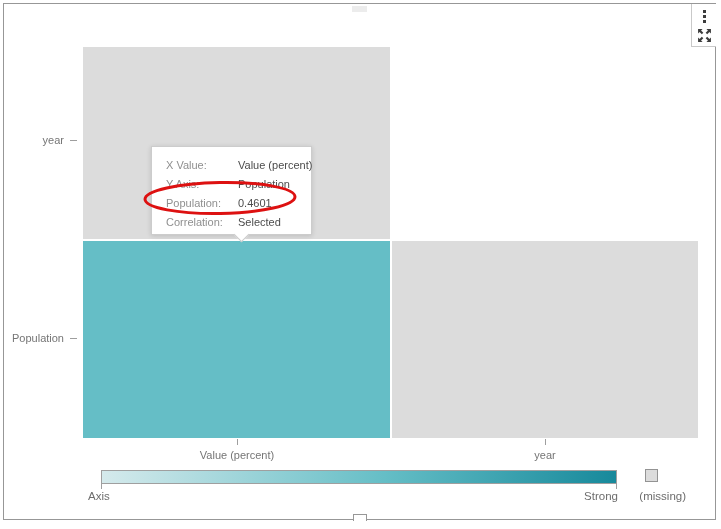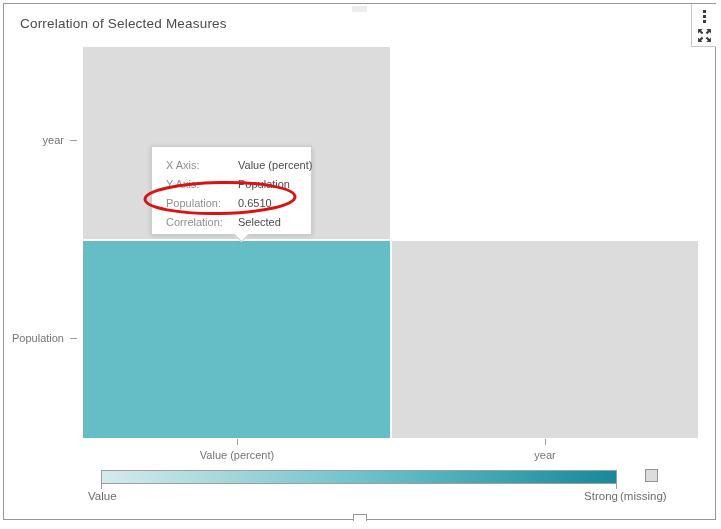--- a/index.html
+++ b/index.html
@@ -92,38 +92,37 @@
   .legend-tick { position: absolute; width: 1px; height: 5px; background: #9f9f9f; top: 484px; }
   .legend-tick-left  { left: 101px; }
   .legend-tick-right { left: 616px; }
   .legend-weak   { position: absolute; left: 88px;  top: 490px; font-size: 11.5px; color: #6d6d6d; }
   .legend-strong { position: absolute; left: 538px; top: 490px; width: 80px; text-align: right;
                    font-size: 11.5px; color: #6d6d6d; }
   .missing-swatch {
     position: absolute; left: 645px; top: 469px; width: 13px; height: 13px;
     border: 1px solid #939393;
   }
-  .missing-label { position: absolute; left: 620px; top: 490px; width: 66px; text-align: left;
+  .missing-label { position: absolute; left: 620px; top: 490px; width: 66px; text-align: right;
                    font-size: 11.5px; color: #6d6d6d; }
 
   .bottom-notch {
     position: absolute; left: 353px; top: 514px; width: 14px; height: 7px;
     background: #fff; border: 1px solid #979797; border-bottom: none; z-index: 3;
   }
 </style>
 </head>
 <body>
 
 <div class="stage">
 
   <div class="frame"></div>
 
   <div class="top-tab"></div>
 
-  <div class="widget-title">Correlation of Selected Measures</div>
 
   <div class="corner-panel">
     <div class="kebab-btn">
       <i></i>
       <i></i>
       <i></i>
     </div>
     <div class="expand-btn">
       <svg width="15" height="15" viewBox="0 0 14 14">
         <g fill="#3c3c3c">
@@ -145,41 +144,41 @@
   <div class="ylab ylab-pop">Population</div>
   <div class="ytick ytick-pop"></div>
 
   <div class="xtick xtick-value"></div>
   <div class="xtick xtick-year"></div>
   <div class="xlab xlab-value">Value (percent)</div>
   <div class="xlab xlab-year">year</div>
 
   <div class="tooltip">
     <div class="trow">
-      <span class="tlabel">X Axis:</span><span class="tvalue">Value (percent)</span>
+      <span class="tlabel">X Value:</span><span class="tvalue">Value (percent)</span>
     </div>
     <div class="trow">
       <span class="tlabel">Y Axis:</span><span class="tvalue">Population</span>
     </div>
     <div class="trow">
-      <span class="tlabel">Population:</span><span class="tvalue">0.6510</span>
+      <span class="tlabel">Population:</span><span class="tvalue">0.4601</span>
     </div>
     <div class="trow">
       <span class="tlabel">Correlation:</span><span class="tvalue">Selected</span>
     </div>
     <div class="caret"></div>
   </div>
 
   <svg class="highlight-ellipse-svg" viewBox="0 0 156 37">
     <ellipse cx="78" cy="18" rx="75" ry="15.5" fill="none" stroke-width="3" transform="rotate(-1 78 18)" stroke="#dd1111"></ellipse>
   </svg>
 
   <div class="legend-bar" style="background: linear-gradient(90deg, rgb(213, 234, 236) 0%, rgb(101, 190, 198) 55%, rgb(23, 137, 155) 100%);"></div>
   <div class="legend-tick legend-tick-left"></div>
   <div class="legend-tick legend-tick-right"></div>
-  <div class="legend-weak">Value</div>
+  <div class="legend-weak">Axis</div>
   <div class="legend-strong">Strong</div>
   <div class="missing-swatch" style="background-color: rgb(220, 220, 220);"></div>
   <div class="missing-label">(missing)</div>
 
   <div class="bottom-notch"></div>
 
 </div>
 
 </body></html>

